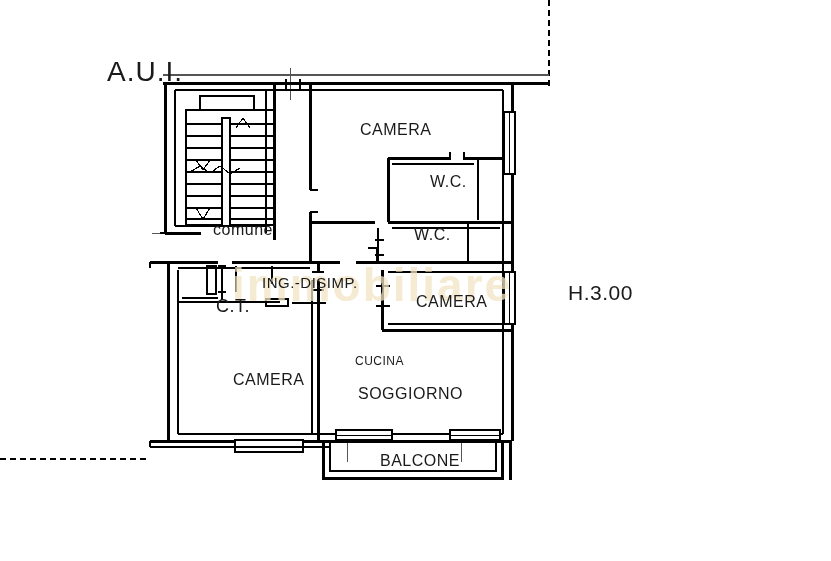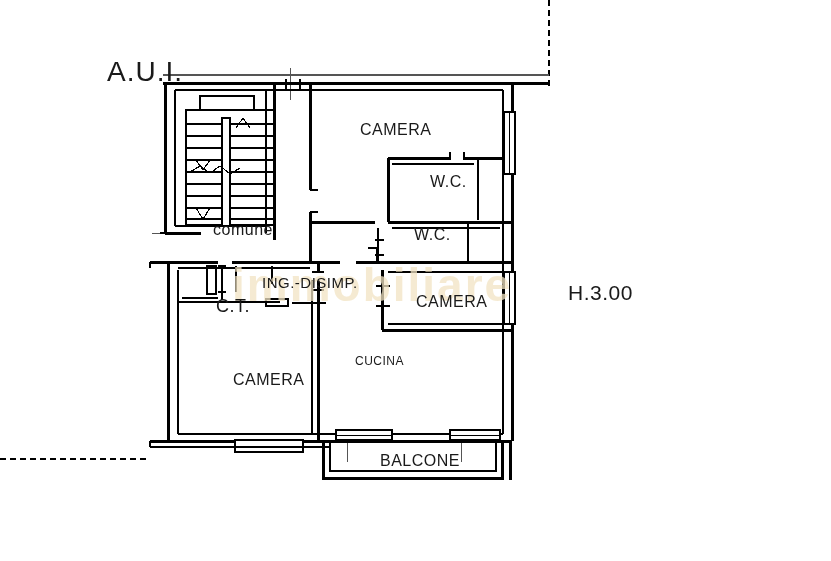--- a/index.html
+++ b/index.html
@@ -256,17 +256,18 @@
   <div class="lbl lbl-aui">A.U.I.</div>
   <div class="lbl lbl-comune">comune</div>
   <div class="lbl lbl-camera1">CAMERA</div>
   <div class="lbl lbl-wc1">W.C.</div>
   <div class="lbl lbl-wc2">W.C.</div>
   <div class="lbl lbl-ingdis">ING.-DISIMP.</div>
   <div class="lbl lbl-ct">C.T.</div>
   <div class="lbl lbl-camera2">CAMERA</div>
   <div class="lbl lbl-camera3">CAMERA</div>
   <div class="lbl lbl-cucina">CUCINA</div>
+  <div class="lbl lbl-soggiorno">SOGGIORNO</div>
   <div class="lbl lbl-balcone">BALCONE</div>
 
   <div class="lbl lbl-h">H.3.00</div>
 
 </div>
 
 </body></html>

